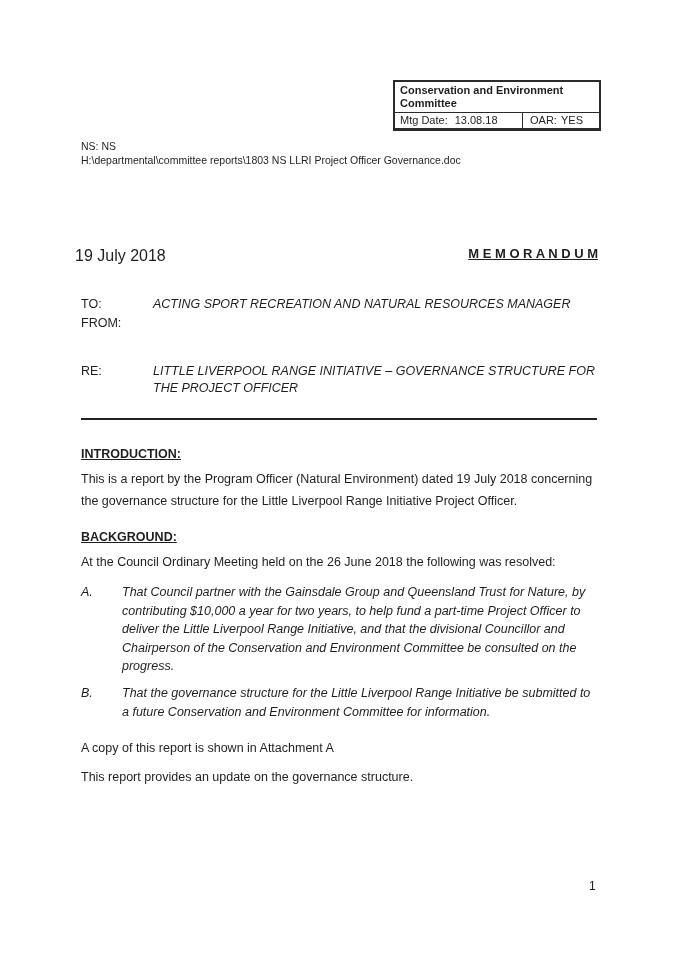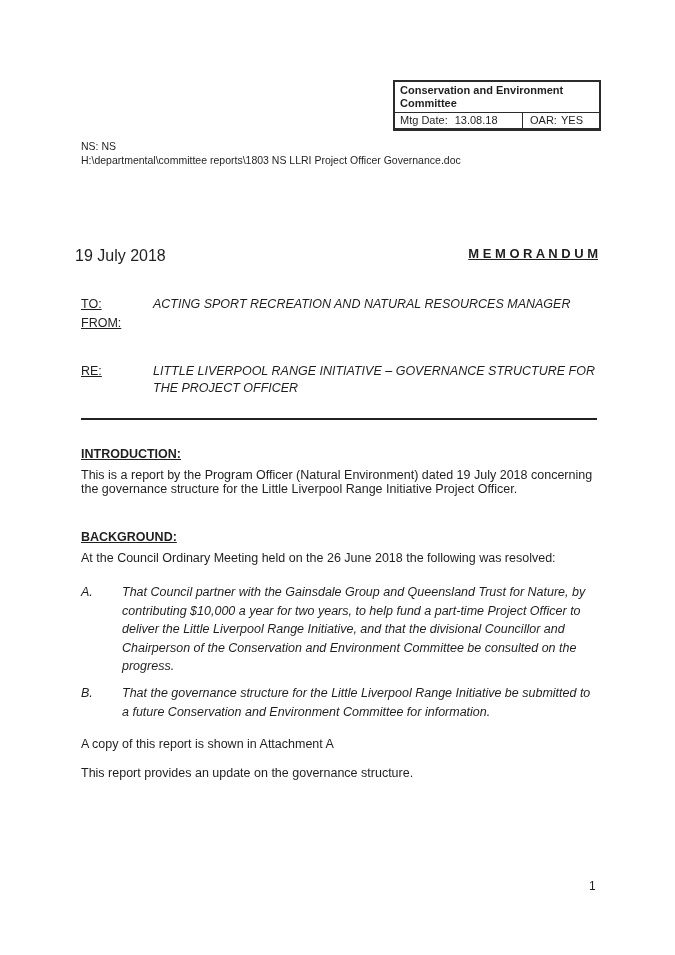--- a/index.html
+++ b/index.html
@@ -63,33 +63,33 @@
     text-align: right;
     font-size: 13px;
     font-weight: bold;
     text-decoration: underline;
   }
 
   .addr { position: absolute; left: 81px; width: 518px; font-size: 12.5px; line-height: 17px; display: flex; }
   .addr-to   { top: 296px; }
   .addr-from { top: 315px; }
   .addr-re   { top: 363px; }
-  .addr-label { width: 72px; flex-shrink: 0; text-decoration: underline; }
+  .addr-label { width: 72px; flex-shrink: 0; }
   .addr-value { flex: 1; font-style: italic; }
 
   .rule { position: absolute; left: 81px; top: 418px; width: 516px; height: 2px; background: #222; }
 
   .sec-heading {
     position: absolute; left: 81px;
     font-size: 12.5px; font-weight: bold; text-decoration: underline; margin-top: 11px;
   }
   .h-intro { top: 436px; }
   .h-bg    { top: 519px; }
 
-  .para { position: absolute; left: 81px; width: 518px; font-size: 12.5px; line-height: 14px; }
+  .para { position: absolute; left: 81px; width: 518px; font-size: 12.5px; line-height: 22px; }
   .p-intro  { top: 468px; }
   .p-bgintro{ top: 551px; }
   .p-copy   { top: 737px; }
   .p-update { top: 766px; }
 
   .resolution {
     position: absolute; left: 81px; width: 519px;
     display: flex;
     font-style: italic;
     font-size: 12.5px; line-height: 18.5px;

